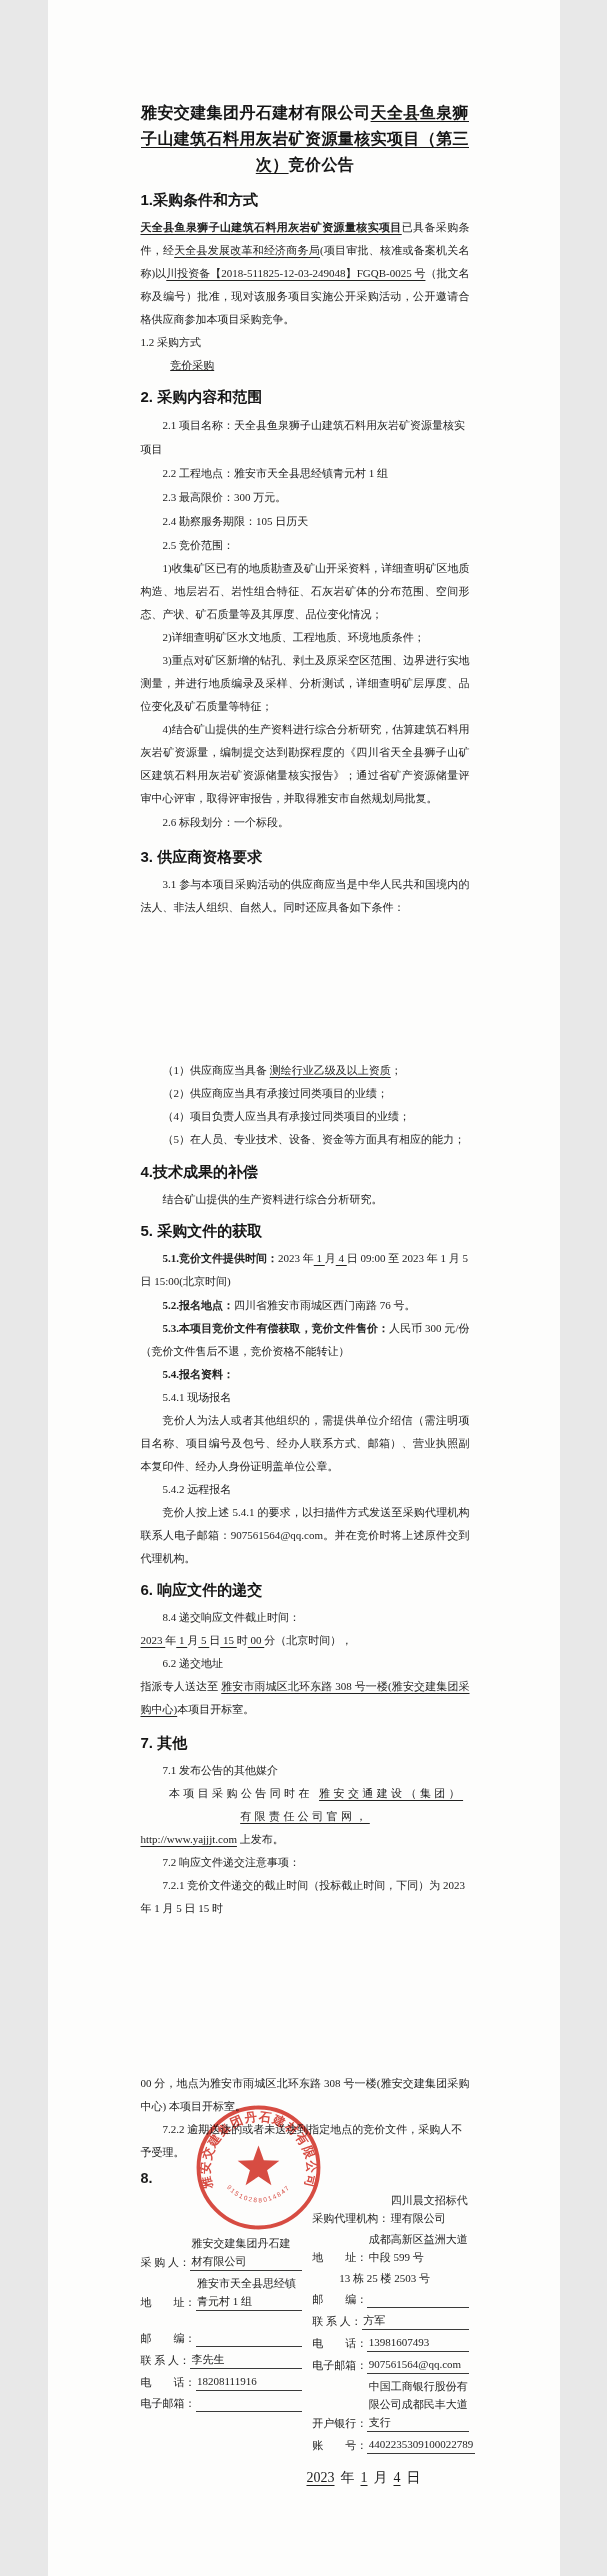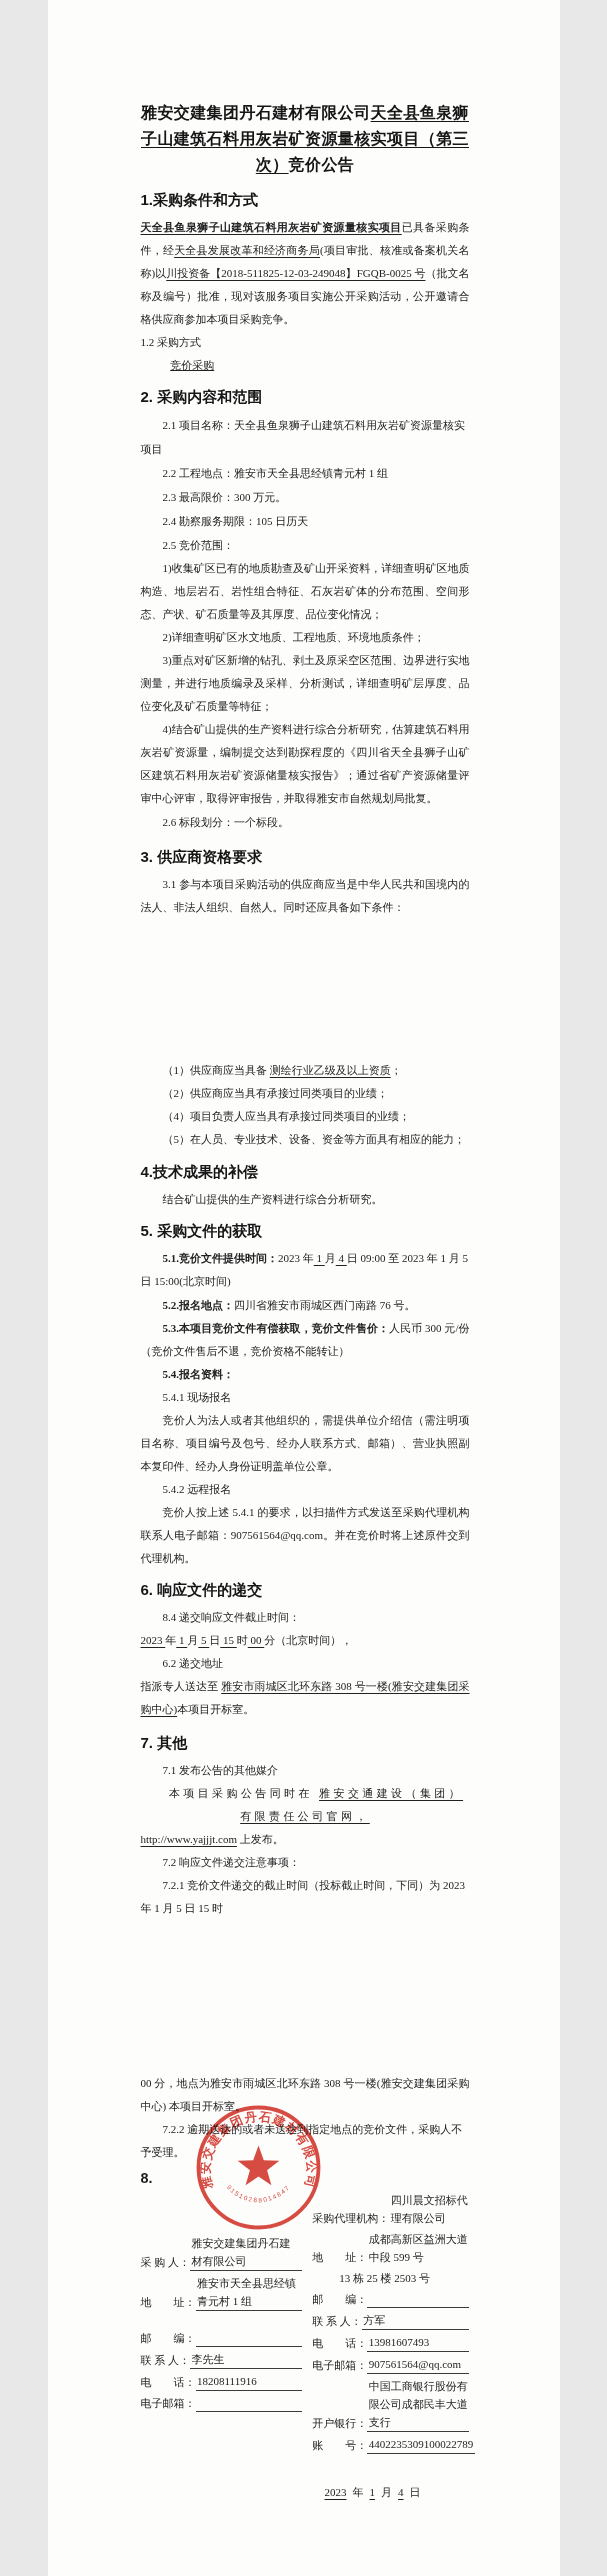--- a/index.html
+++ b/index.html
@@ -39,21 +39,21 @@
   .h8{font-family:"Liberation Sans","DejaVu Sans",sans-serif;font-weight:bold;font-size:14.4px;line-height:20px;margin:4.6px 0 3px 0;}
   .contact{display:flex;margin-top:1.5px;align-items:center;}
   .ccol{width:49%;}
   .ccol.rightc{width:51%;padding-left:10.6px;box-sizing:border-box;}
   .crow{display:flex;font-size:11px;line-height:18px;margin-bottom:3px;align-items:flex-end;}
   .clabel{white-space:pre;flex:0 0 auto;}
   .cval{flex:1 1 auto;border-bottom:0.8px solid #3a3a3a;padding:0 1.5px;min-height:15px;}
   .cval.nou{border-bottom:none;}
   .crow.mt22{margin-top:18px;}
   .contline{margin-left:21px;font-size:11px;line-height:18px;margin-bottom:3px;padding-left:6px;}
-  .date-line{margin-top:28px;text-align:right;padding-right:49px;font-size:11px;}
+  .date-line{margin-top:12px;text-align:right;padding-right:49px;font-size:14px;}
   .date-line .u{padding:0 6px;}
   
   .stamp{position:absolute;top:-15px;left:53px;width:129px;height:129px;mix-blend-mode:multiply;opacity:.9;pointer-events:none;}
 </style>
 </head>
 <body>
 
 <div class="page">
   <div class="content">
 

